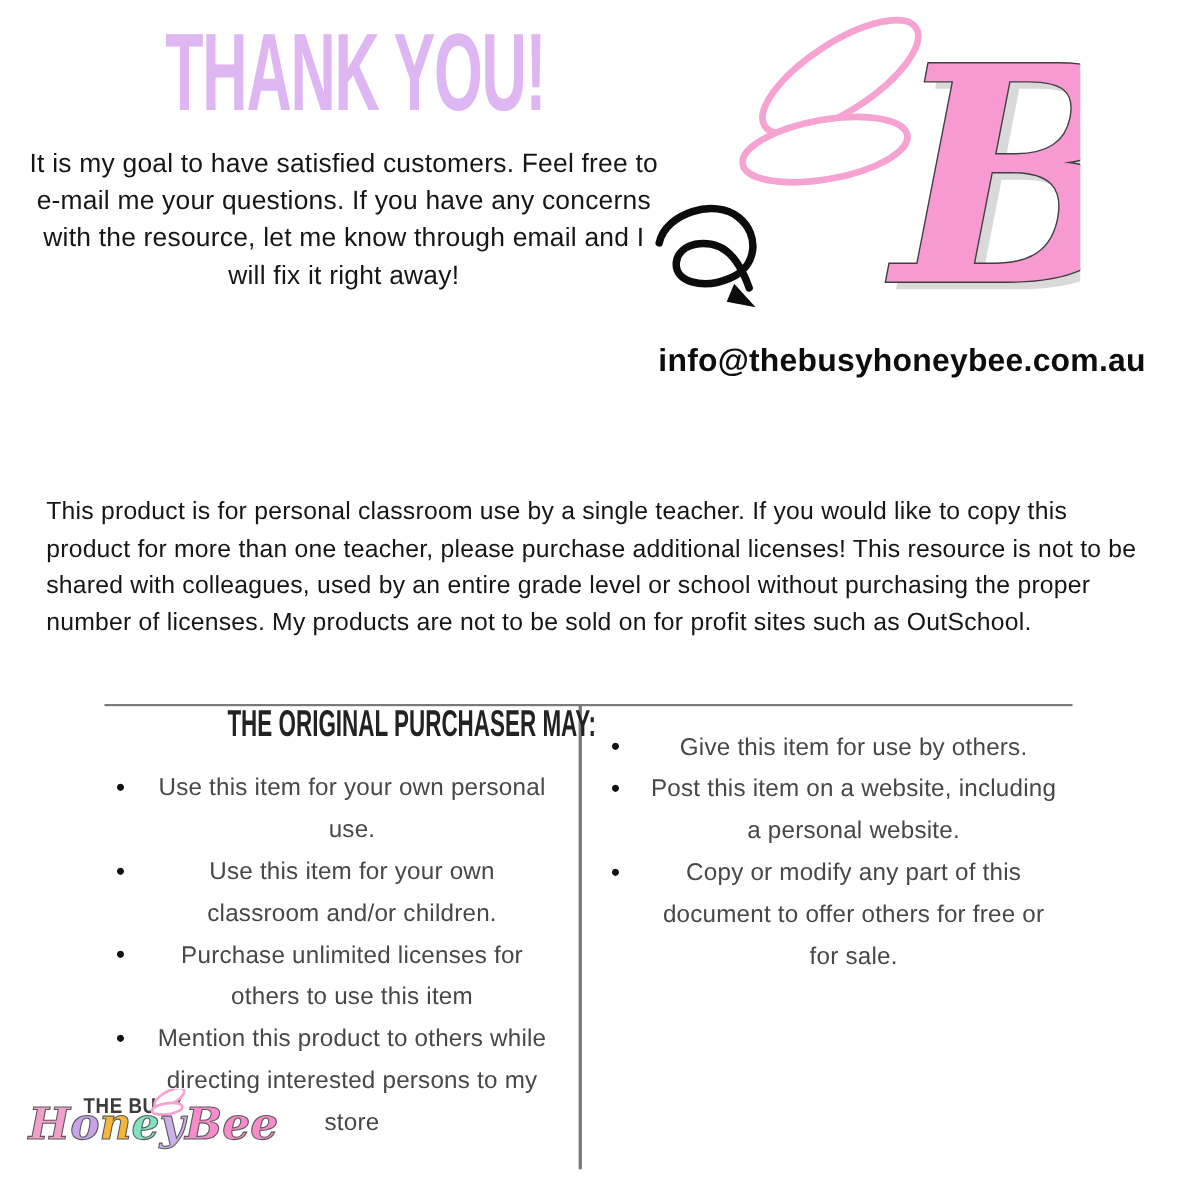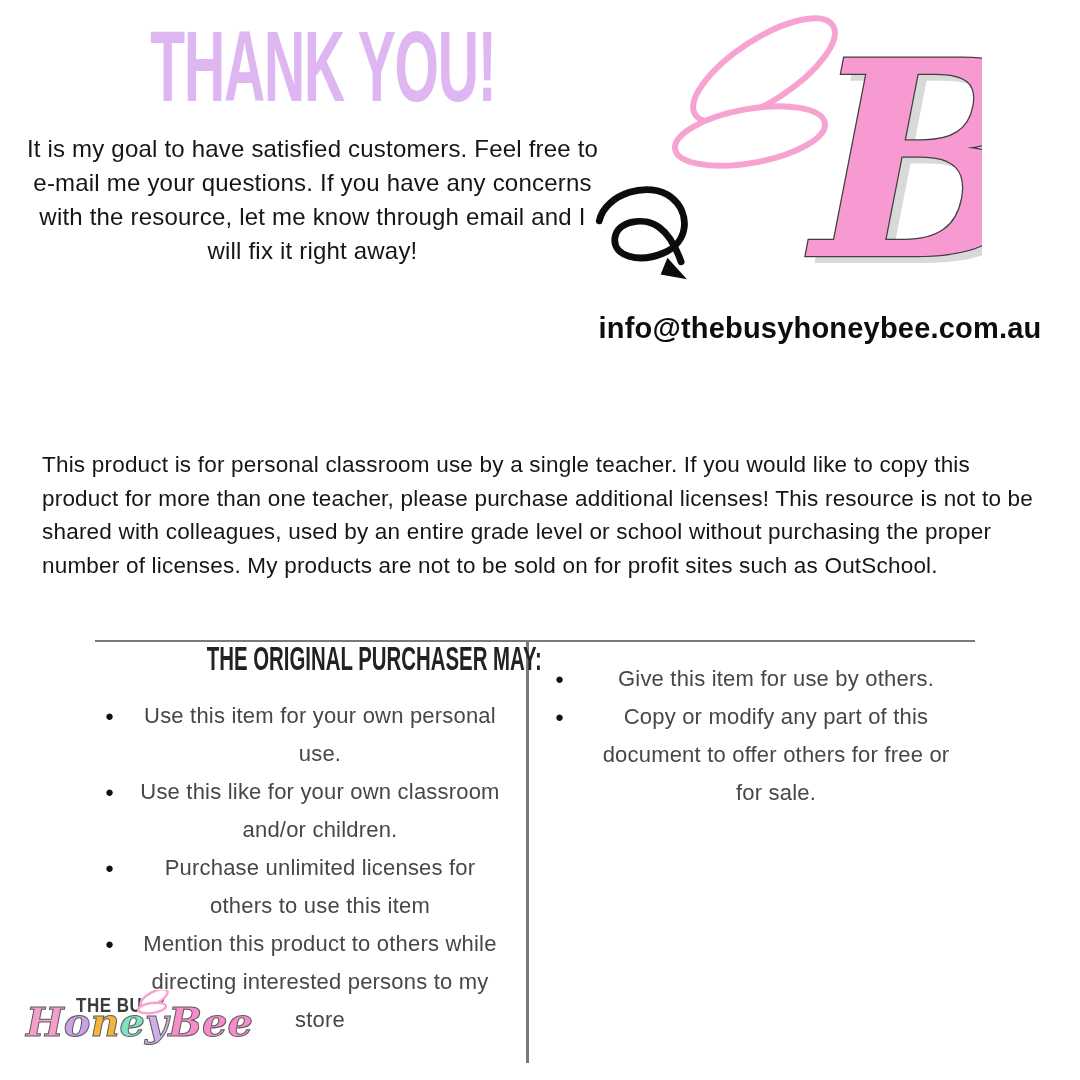--- a/index.html
+++ b/index.html
@@ -127,29 +127,30 @@
 
   <p class="terms-body">This product is for personal classroom use by a single teacher. If you would like to copy this product for more than one teacher, please purchase additional licenses! This resource is not to be shared with colleagues, used by an entire grade level or school without purchasing the proper number of licenses. My products are not to be sold on for profit sites such as OutSchool.</p>
 
   <div class="col-hline"></div>
   <div class="col-vline"></div>
 
   <section class="col left">
     <h3 class="col-heading"><span class="squash-small">THE ORIGINAL PURCHASER MAY:</span></h3>
     <ul class="bullet-list">
         <li>Use this item for your own personal use.</li>
-        <li>Use this like for your own classroom and/or children.</li>
+        <li>Use this item for your own classroom and/or children.</li>
         <li>Purchase unlimited licenses for others to use this item</li>
         <li>Mention this product to others while directing interested persons to my store</li>
       </ul>
   </section>
 
   <section class="col right">
     <ul class="bullet-list">
         <li>Give this item for use by others.</li>
+        <li>Post this item on a website, including a personal website.</li>
         <li>Copy or modify any part of this document to offer others for free or for sale.</li>
       </ul>
   </section>
 
   <div class="footer-logo">
     <div class="brand-top">THE BUSY</div>
     <svg class="footer-wings" viewBox="0 0 46 26" aria-hidden="true">
       <ellipse cx="18" cy="8" rx="15" ry="6" fill="#ffffff" stroke="#f6a3d2" stroke-width="2.5" transform="rotate(-28 18 8)"></ellipse>
       <ellipse cx="16" cy="18" rx="14" ry="5" fill="#ffffff" stroke="#f6a3d2" stroke-width="2.5" transform="rotate(-8 16 18)"></ellipse>
     </svg>

